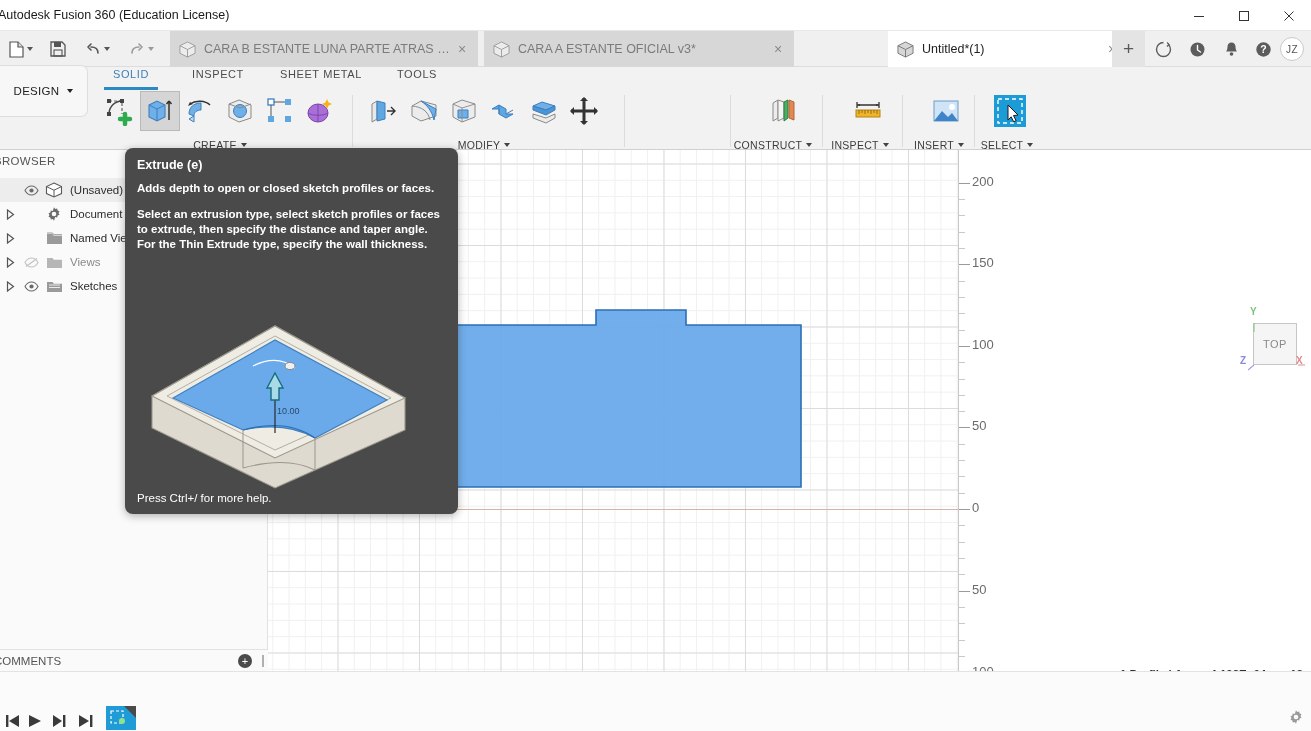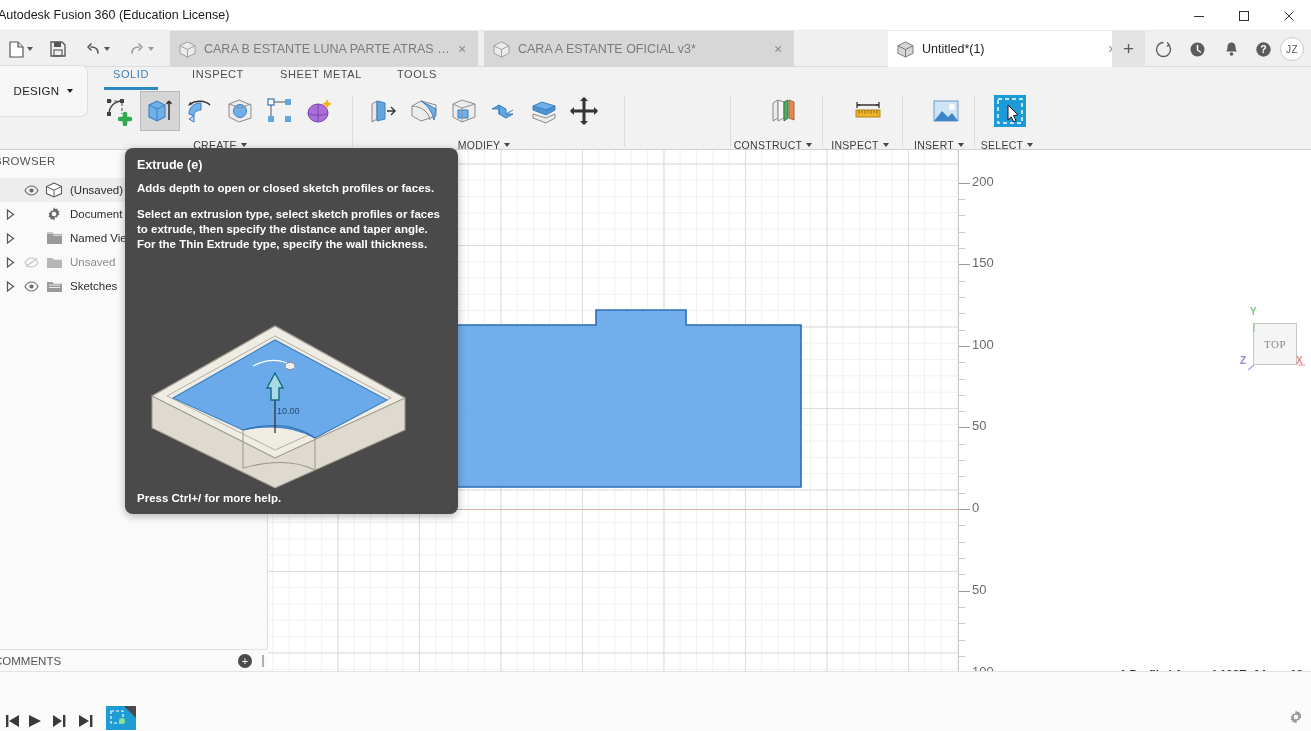--- a/index.html
+++ b/index.html
@@ -208,21 +208,21 @@
   .rtick{ position:absolute; left:0; width:11px; height:1px; background:#9a9a9a; }
   .rtick.minor{ width:6px; background:#c9c9c9; }
   .rlab{ position:absolute; left:13px; font-size:13px; color:#6b6b6b; transform:translateY(-9px); }
 
   
   #viewcube{ position:absolute; left:1248px; top:168px; width:50px; height:50px; }
   #vc-face{
     position:absolute; left:5px; top:5px; width:44px; height:42px;
     border:1px solid #c6c6c6; background:#f5f5f5;
     display:flex; align-items:center; justify-content:center;
-    font-size:11px; color:#8a8a8a; letter-spacing:.5px;font-family:Liberation Serif, serif;
+    font-size:11px; color:#8a8a8a; letter-spacing:.5px;
   }
   .vc-ax{ position:absolute; font-size:10px; font-weight:bold; }
   #vc-y{ left:2px; top:-12px; color:#7ac47a; }
   #vc-x{ left:48px; top:37px; color:#e08a8a; }
   #vc-z{ left:-8px; top:37px; color:#8a8ae0; }
   .vc-line{ position:absolute; }
 
   
   #navbar{
     position:absolute; left:524px; top:516px; width:246px; height:28px;
@@ -255,21 +255,21 @@
   #tooltip{
     position:absolute; left:125px; top:148px; width:333px; height:366px;
     background:#4a4a4a; border-radius:8px; color:#ffffff;
     z-index:30; box-shadow:0 2px 8px rgba(0,0,0,.3);
     padding:10px 12px 0 12px;
   }
   #tt-title{ font-size:12.5px; font-weight:bold; margin-bottom:9px; }
   #tt-p1{ font-size:11.5px; font-weight:bold; line-height:1.25; margin-bottom:12px; }
   #tt-p2{ font-size:11.5px; font-weight:bold; line-height:1.3; }
   #tt-img{ position:absolute; left:10px; top:170px; width:313px; height:175px; }
-  #tt-foot{ position:absolute; left:12px; bottom:10px; font-size:11.5px; font-weight:bold; }
+  #tt-foot{ position:absolute; left:12px; bottom:10px; font-size:11.5px; font-weight:normal; }
 </style>
 </head>
 <body>
 
 <div id="titlebar">
   <div class="title">Autodesk Fusion 360 (Education License)</div>
 
   <div class="wbtn" id="btn-min">
     <svg width="12" height="12" viewBox="0 0 12 12">
         <line x1="1" y1="6.5" x2="11" y2="6.5" stroke="#333" stroke-width="1"></line>
@@ -752,21 +752,21 @@
       <svg width="15" height="11" viewBox="0 0 15 11">
           <path d="M1 5.5S3.4 1 7.5 1 14 5.5 14 5.5 11.6 10 7.5 10 1 5.5 1 5.5z" fill="none" stroke="#c2c2c2" stroke-width="1.1"></path>
           <line x1="2" y1="9.5" x2="13" y2="1.5" stroke="#c2c2c2" stroke-width="1.2"></line>
         </svg>
     </span>
     <span class="nicon">
       <svg width="17" height="14" viewBox="0 0 17 14">
           <path d="M1 3h5.5l1.3 1.7H16V13H1z" fill="#b6b6b6"></path>
         </svg>
     </span>
-    <span class="blabel" style="color:#8a8a8a;">Unsaved</span>
+    <span class="blabel" style="color:#8a8a8a;">Views</span>
   </div>
 
   <div class="btree-row" style="top:124px;">
     <span class="arrow">
       <svg width="9" height="11" viewBox="0 0 9 11">
           <path d="M1.5 1l6 4.5-6 4.5z" fill="none" stroke="#555" stroke-width="1.2"></path>
         </svg>
     </span>
     <span class="eye">
       <svg width="15" height="11" viewBox="0 0 15 11">

